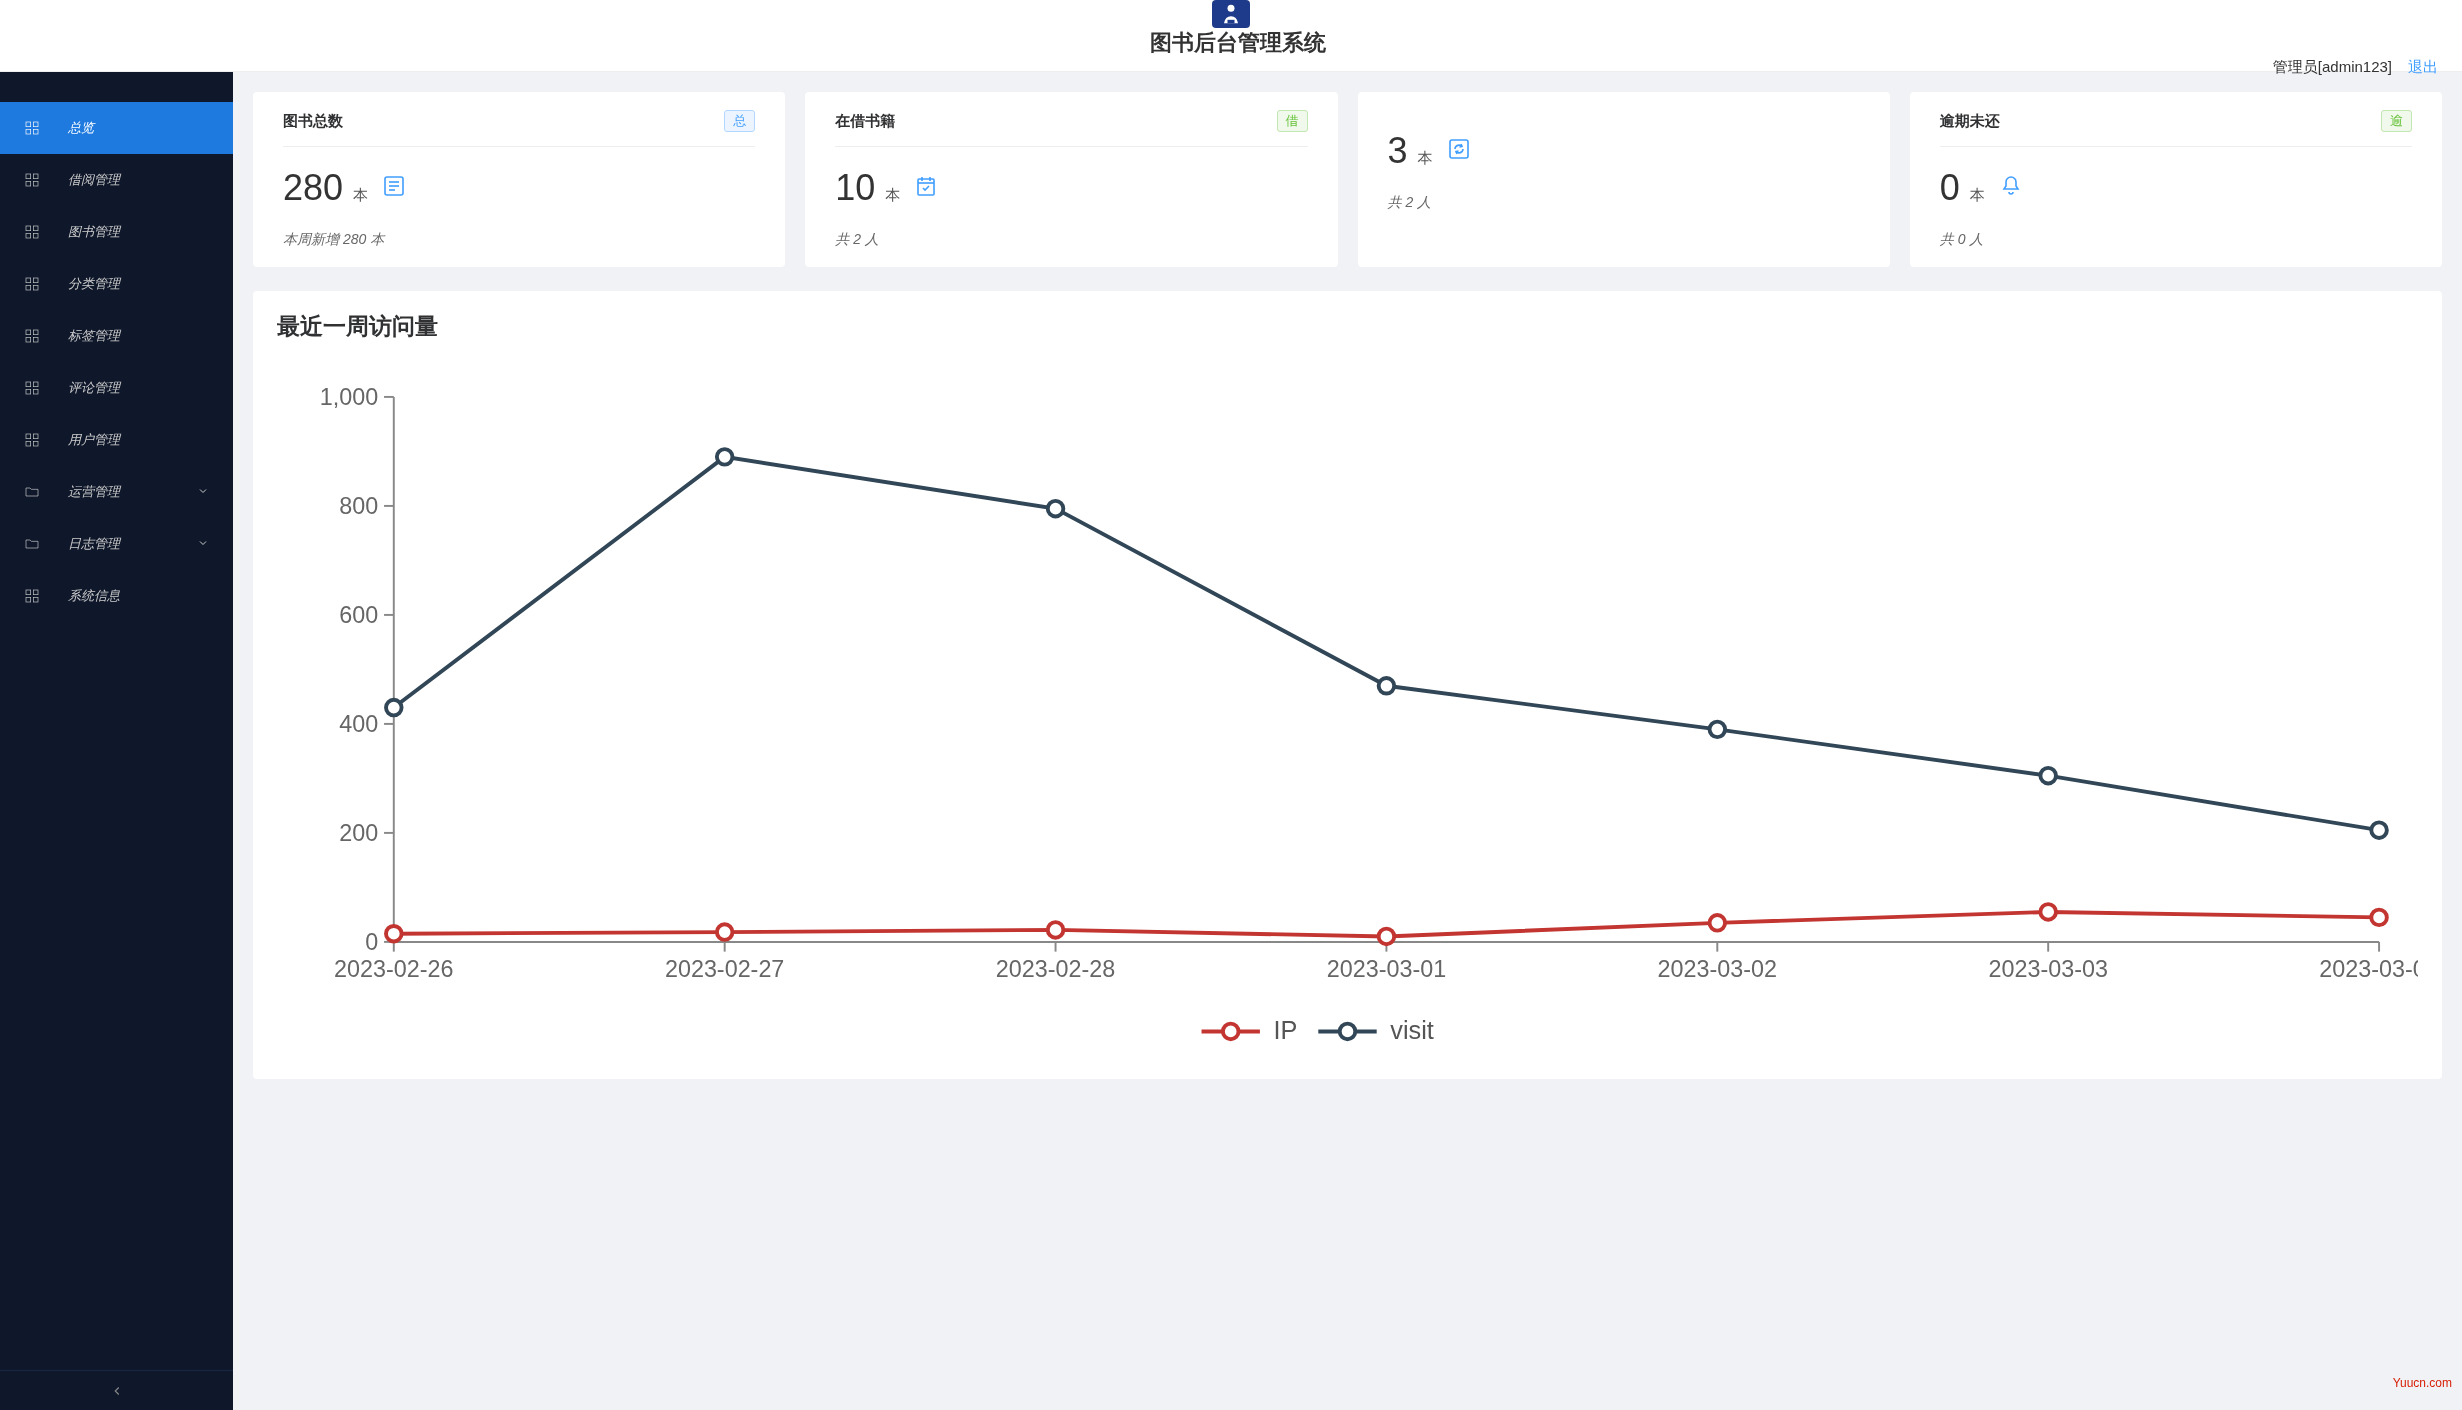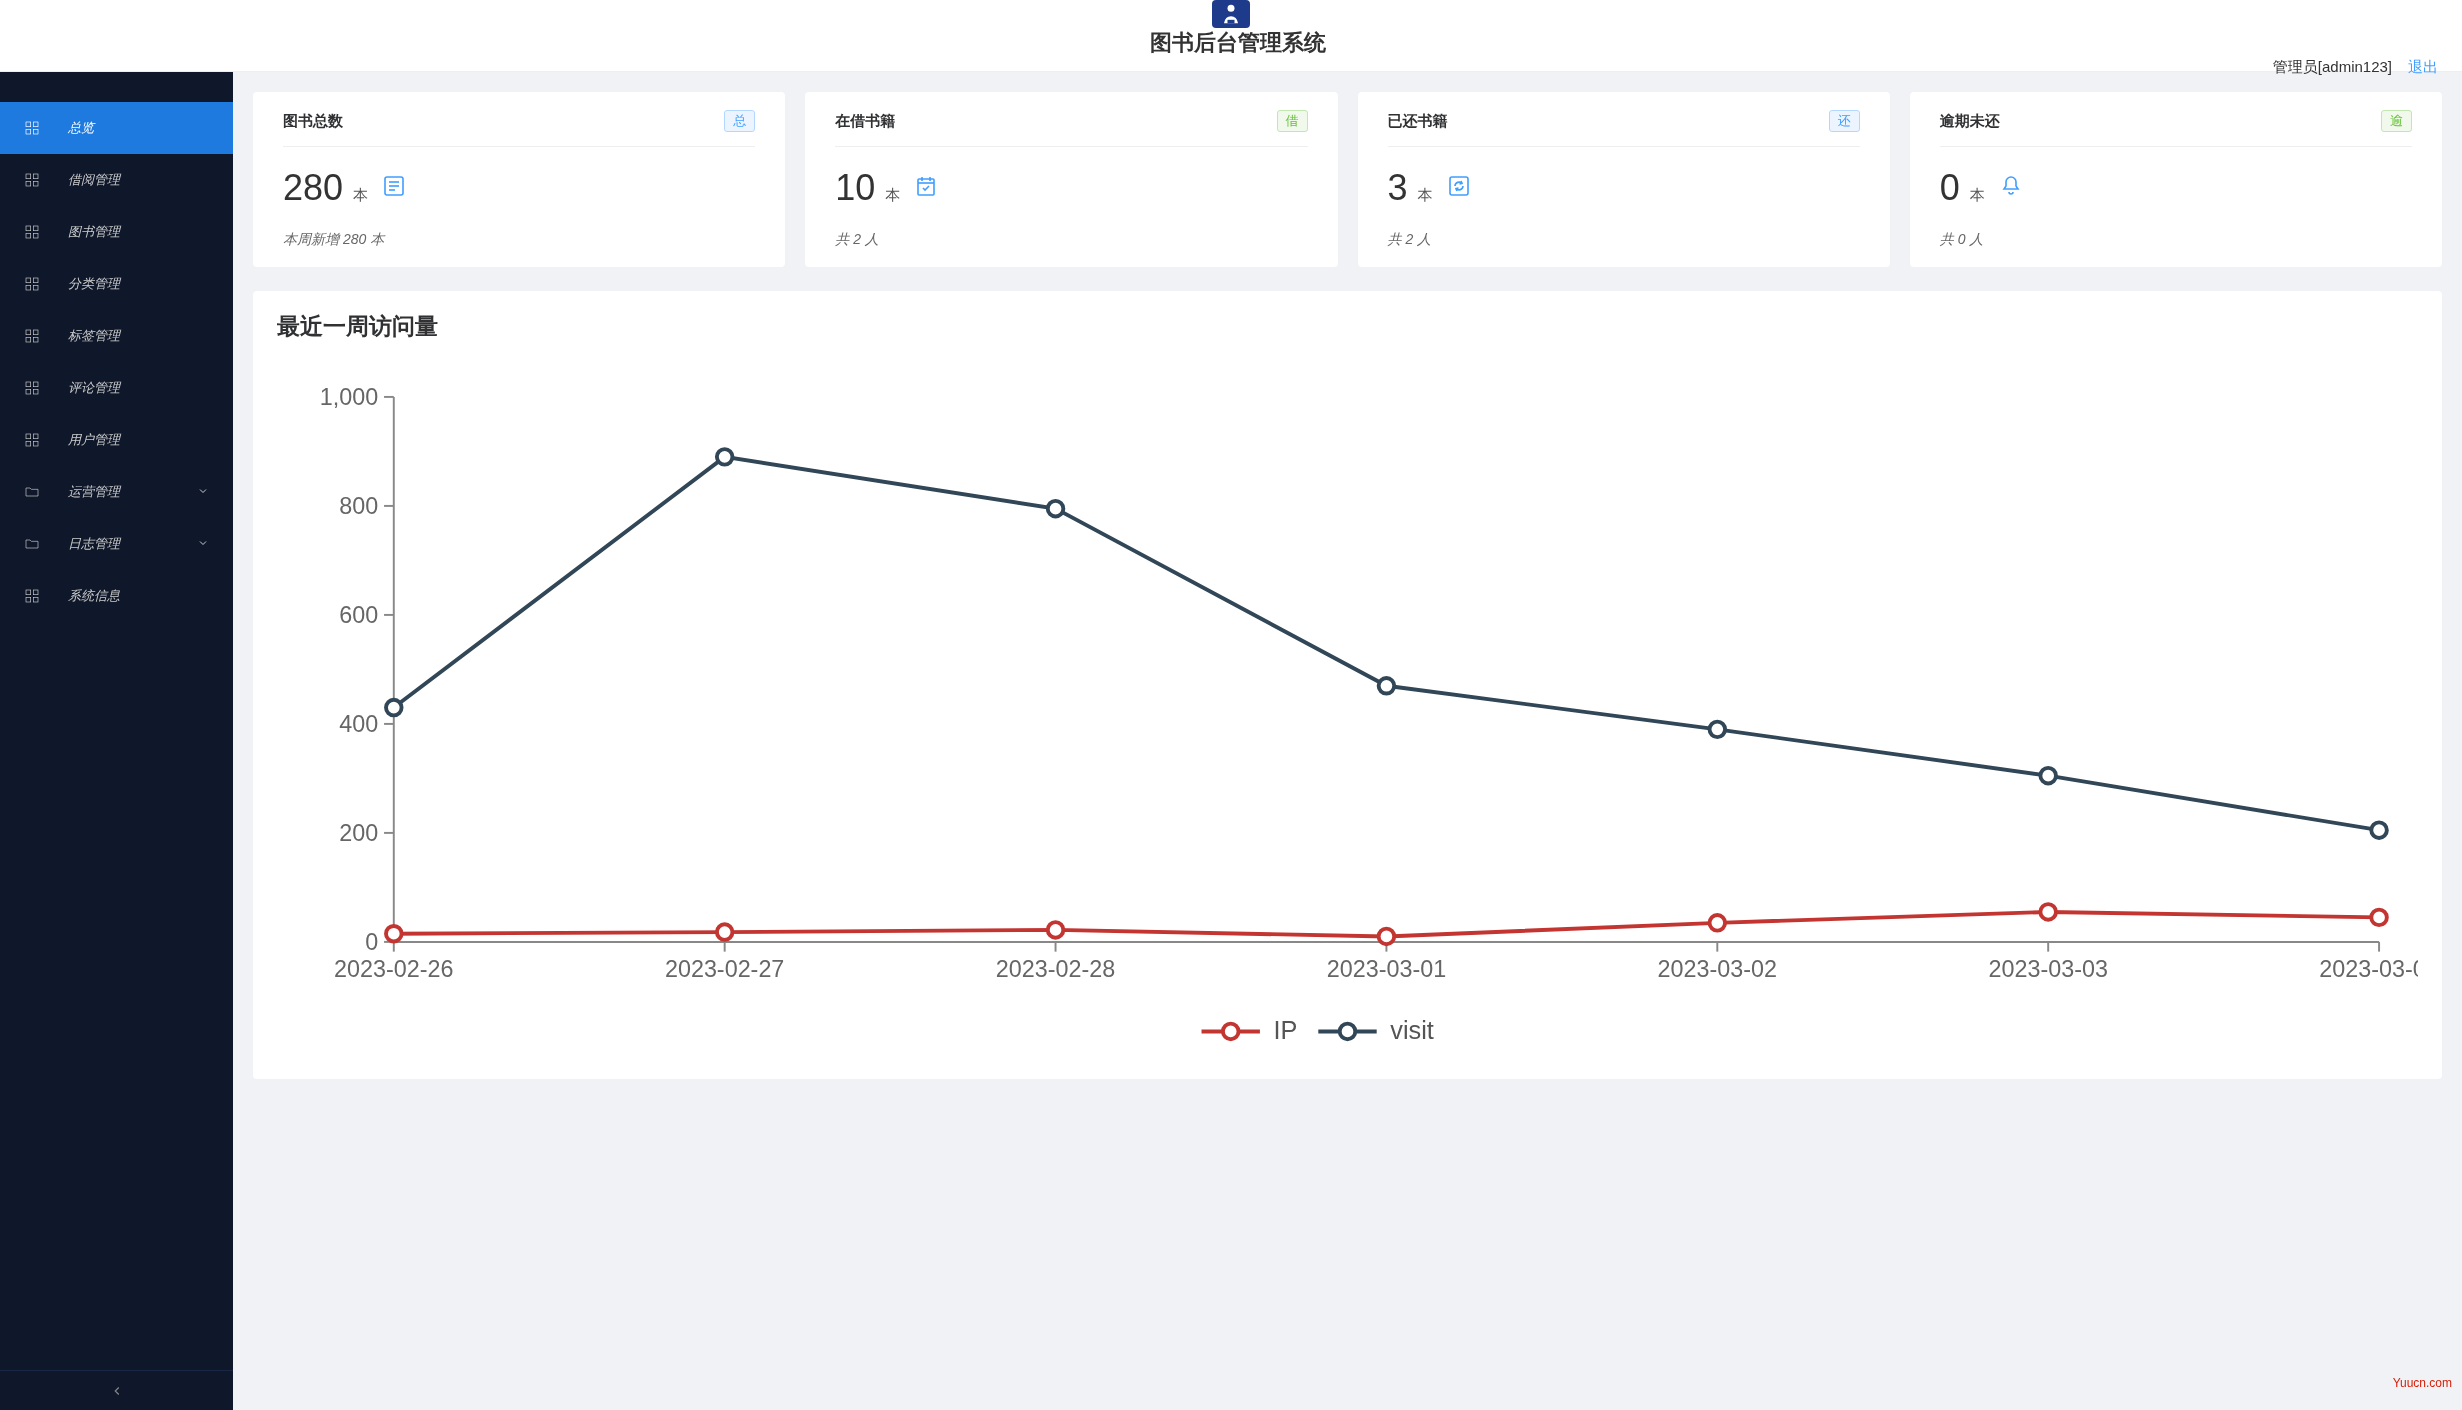--- a/index.html
+++ b/index.html
@@ -198,24 +198,20 @@
                 <rect x="4" y="5" width="16" height="16" rx="1"></rect>
                 <line x1="4" y1="9" x2="20" y2="9"></line>
                 <line x1="8" y1="3" x2="8" y2="7"></line>
                 <line x1="16" y1="3" x2="16" y2="7"></line>
                 <path d="M9 14l2 2 4-4"></path>
               </svg></span>
           </div>
           <div class="stat-foot">共 2 人</div>
         </div>
         <div class="stat-card">
-          <div class="stat-head">
-            <span class="stat-title">已还书籍</span>
-            <span class="stat-tag tag-blue">还</span>
-          </div>
           <div class="stat-body">
             <span class="stat-value">3</span>
             <span class="stat-unit">本</span>
             <span class="stat-card-icon"><svg viewBox="0 0 24 24">
                 <rect x="3" y="3" width="18" height="18" rx="2"></rect>
                 <path d="M8 12a4 4 0 0 1 7-2.5M16 12a4 4 0 0 1-7 2.5"></path>
                 <path d="M14 7l1 2.5-2.5.5M10 17l-1-2.5 2.5-.5"></path>
               </svg></span>
           </div>
           <div class="stat-foot">共 2 人</div>

